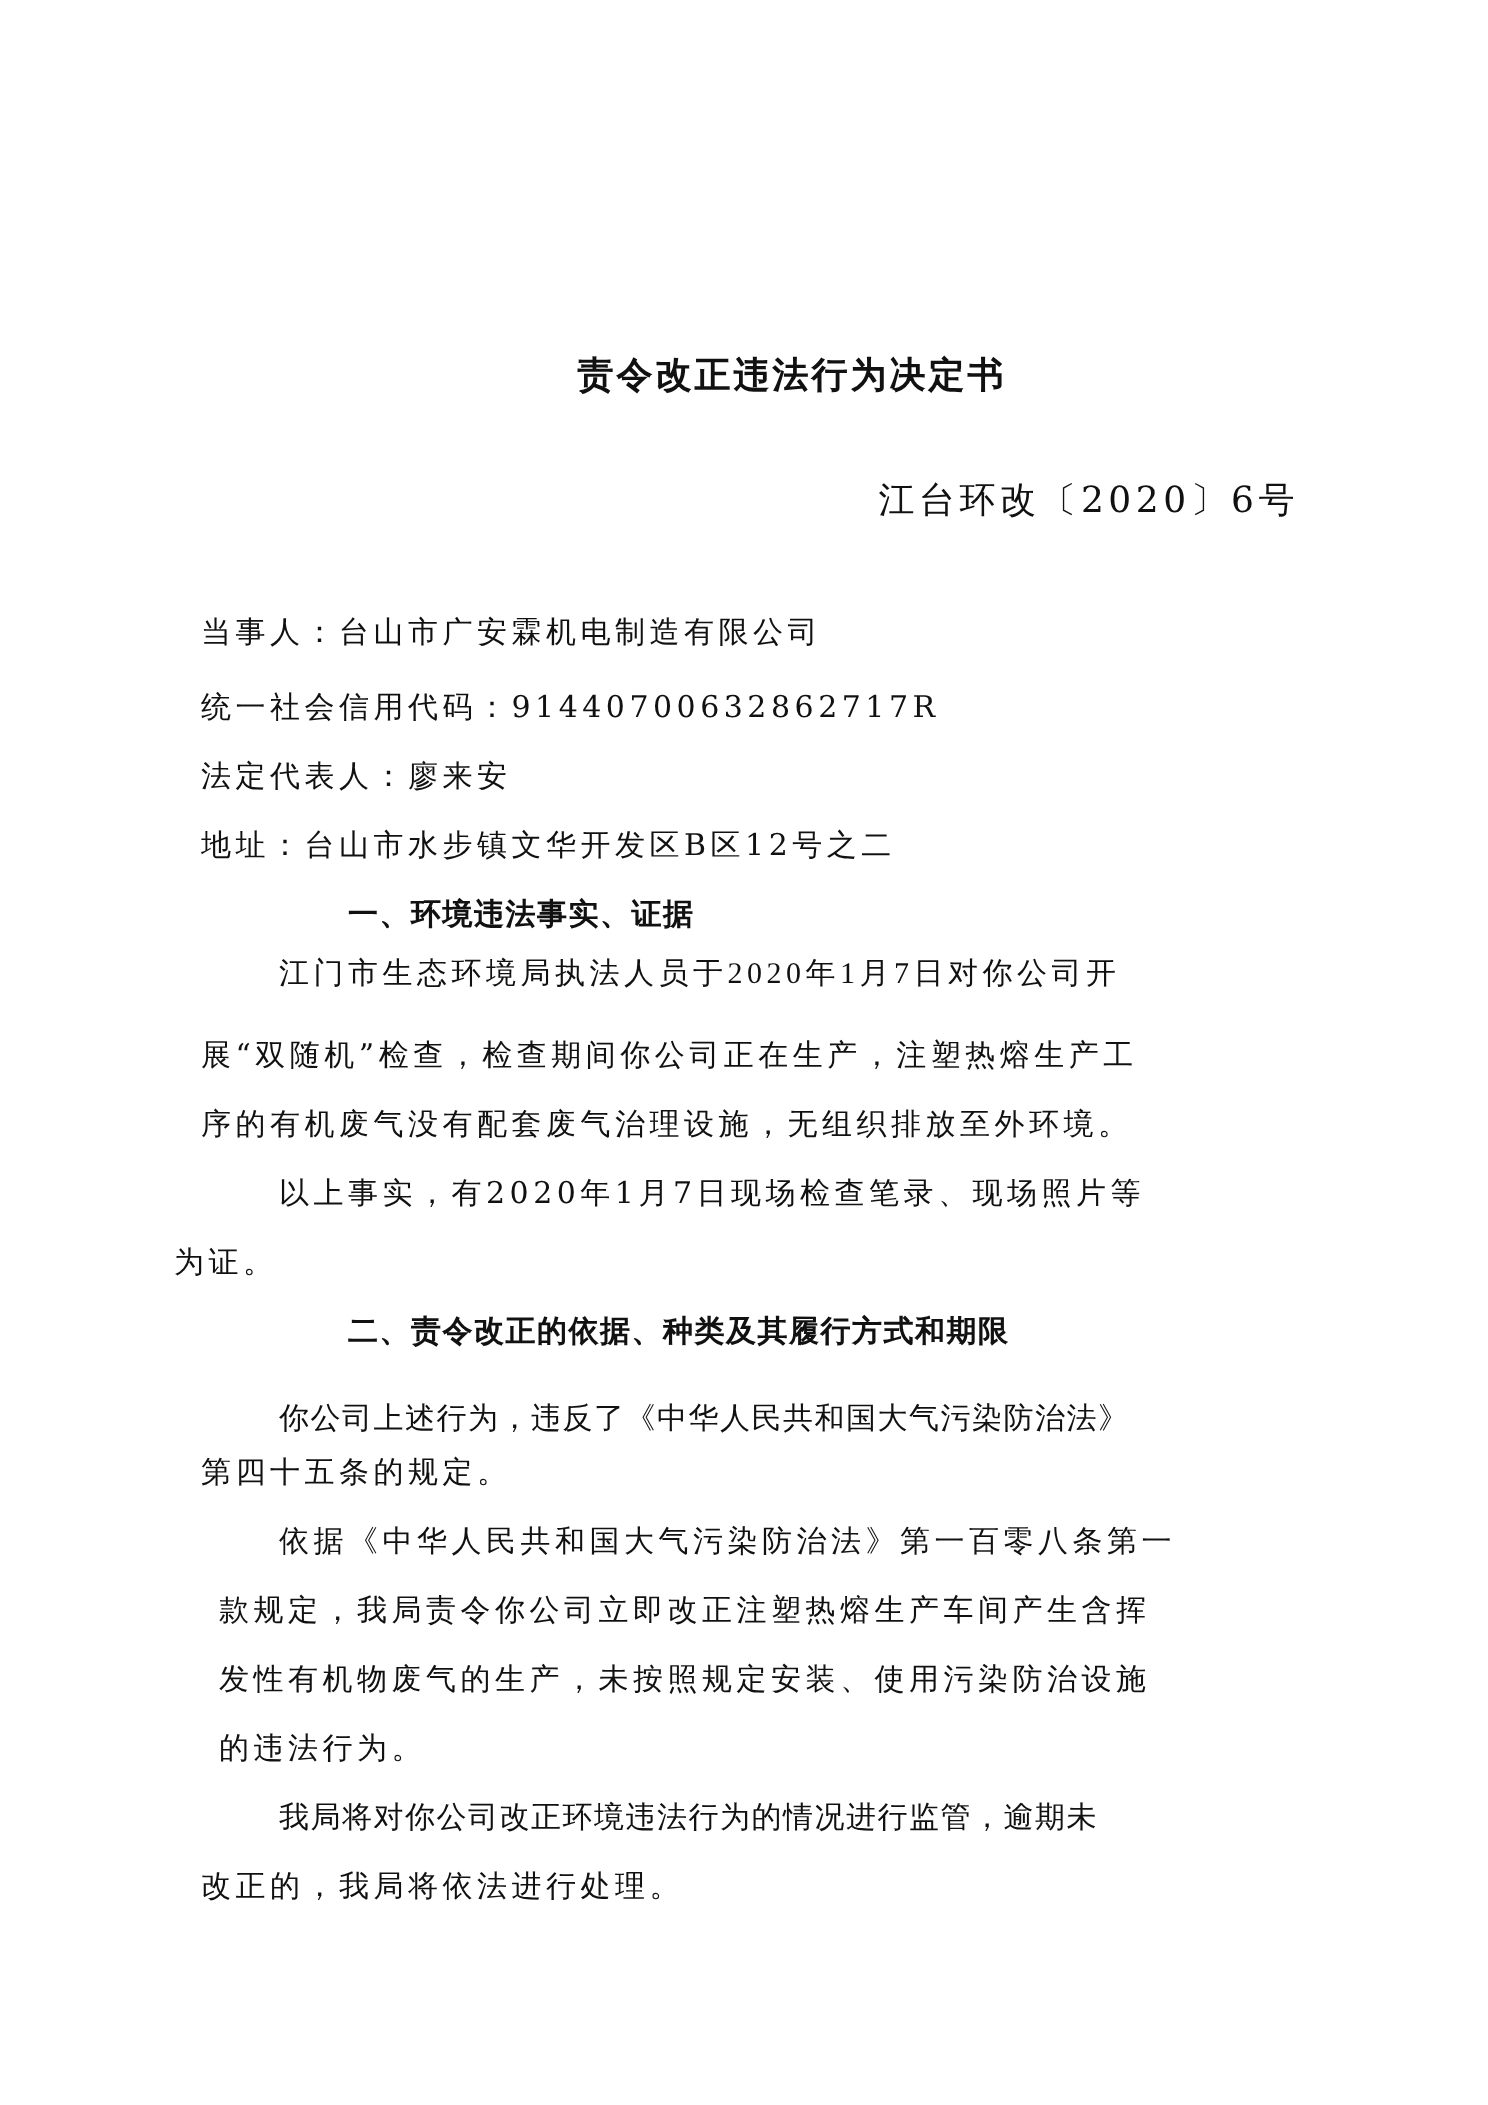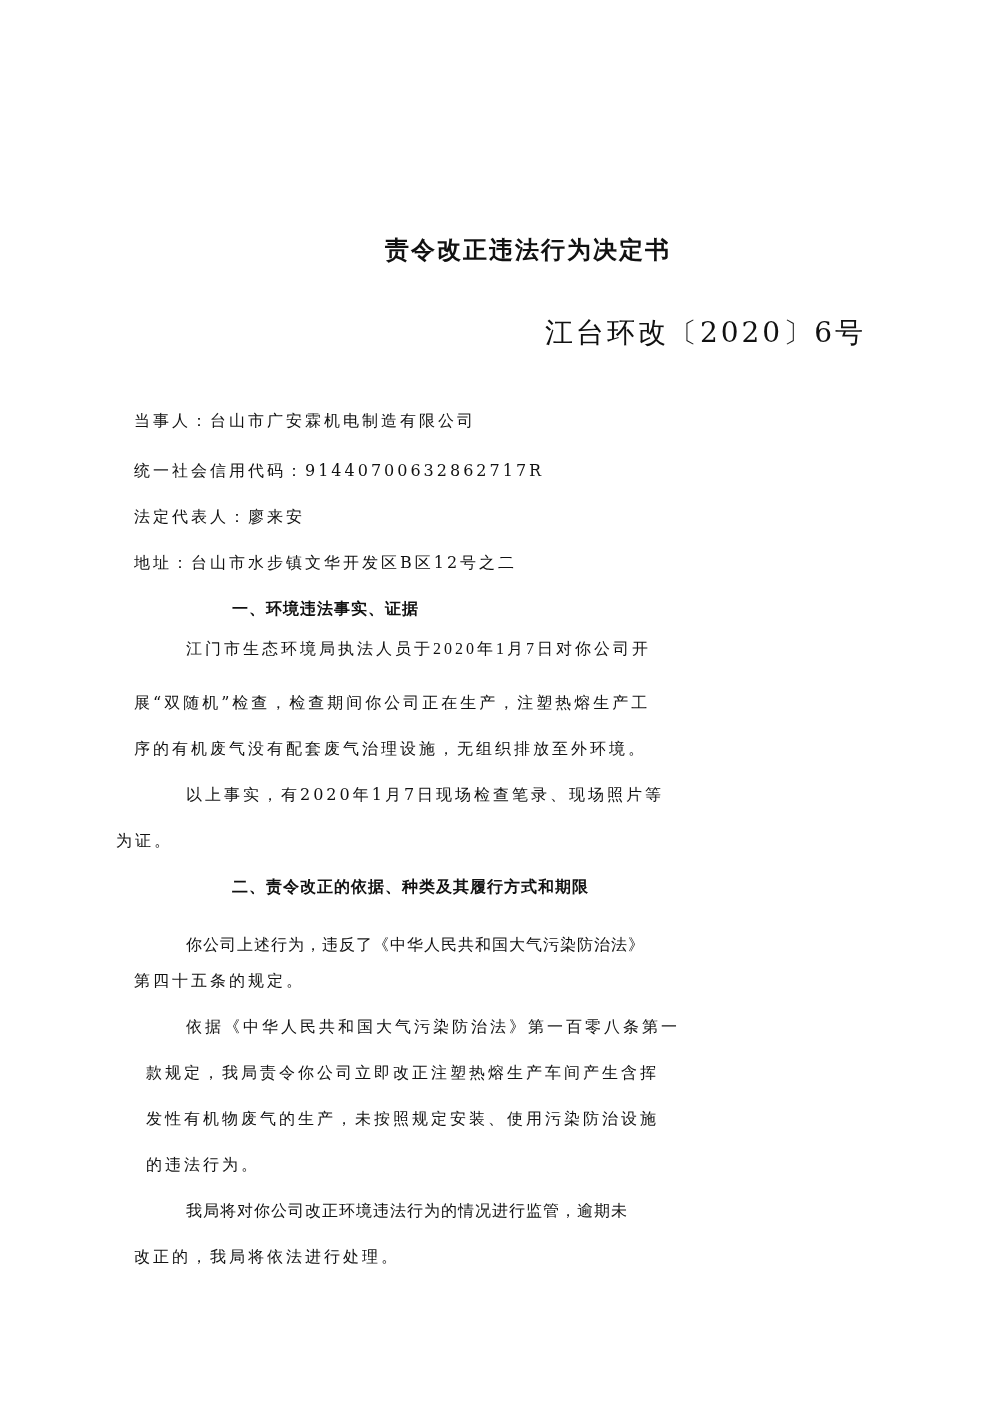--- a/index.html
+++ b/index.html
@@ -1,19 +1,19 @@
 <!DOCTYPE html>
 <html><head>
 <meta charset="utf-8">
 <style>
   html, body { margin: 0; padding: 0; background: #ffffff; }
   body { width: 992px; height: 1403px; position: relative; overflow: hidden; color: #111; font-family: "DejaVu Serif", "Liberation Serif", serif; }
-  .line { position: absolute; white-space: nowrap; font-size: 16px; line-height: 30px; letter-spacing: 3px; }
+  .line { position: absolute; white-space: nowrap; font-size: 20px; line-height: 30px; letter-spacing: 3px; }
   .title { position: absolute; left: 0; width: 992px; top: 228px; text-align: center; font-size: 24px; font-weight: bold; letter-spacing: 2px; line-height: 44px; font-family: "DejaVu Serif", serif; margin-left: 32px; }
-  .docno { position: absolute; right: 126px; top: 318px; font-size: 28px; letter-spacing: 3px; line-height: 30px; }
+  .docno { position: absolute; right: 126px; top: 318px; font-size: 24px; letter-spacing: 3px; line-height: 30px; }
   .heading { font-weight: bold; font-family: "DejaVu Sans", sans-serif; letter-spacing: 1px; margin-left: 46px; }
 </style>
 </head>
 <body>
 
 <div>
   <div class="title">责令改正违法行为决定书</div>
   <div class="docno">江台环改〔2020〕6号</div>
 
   <div class="line" style="left:134px; top:406px;">当事人：台山市广安霖机电制造有限公司</div>

